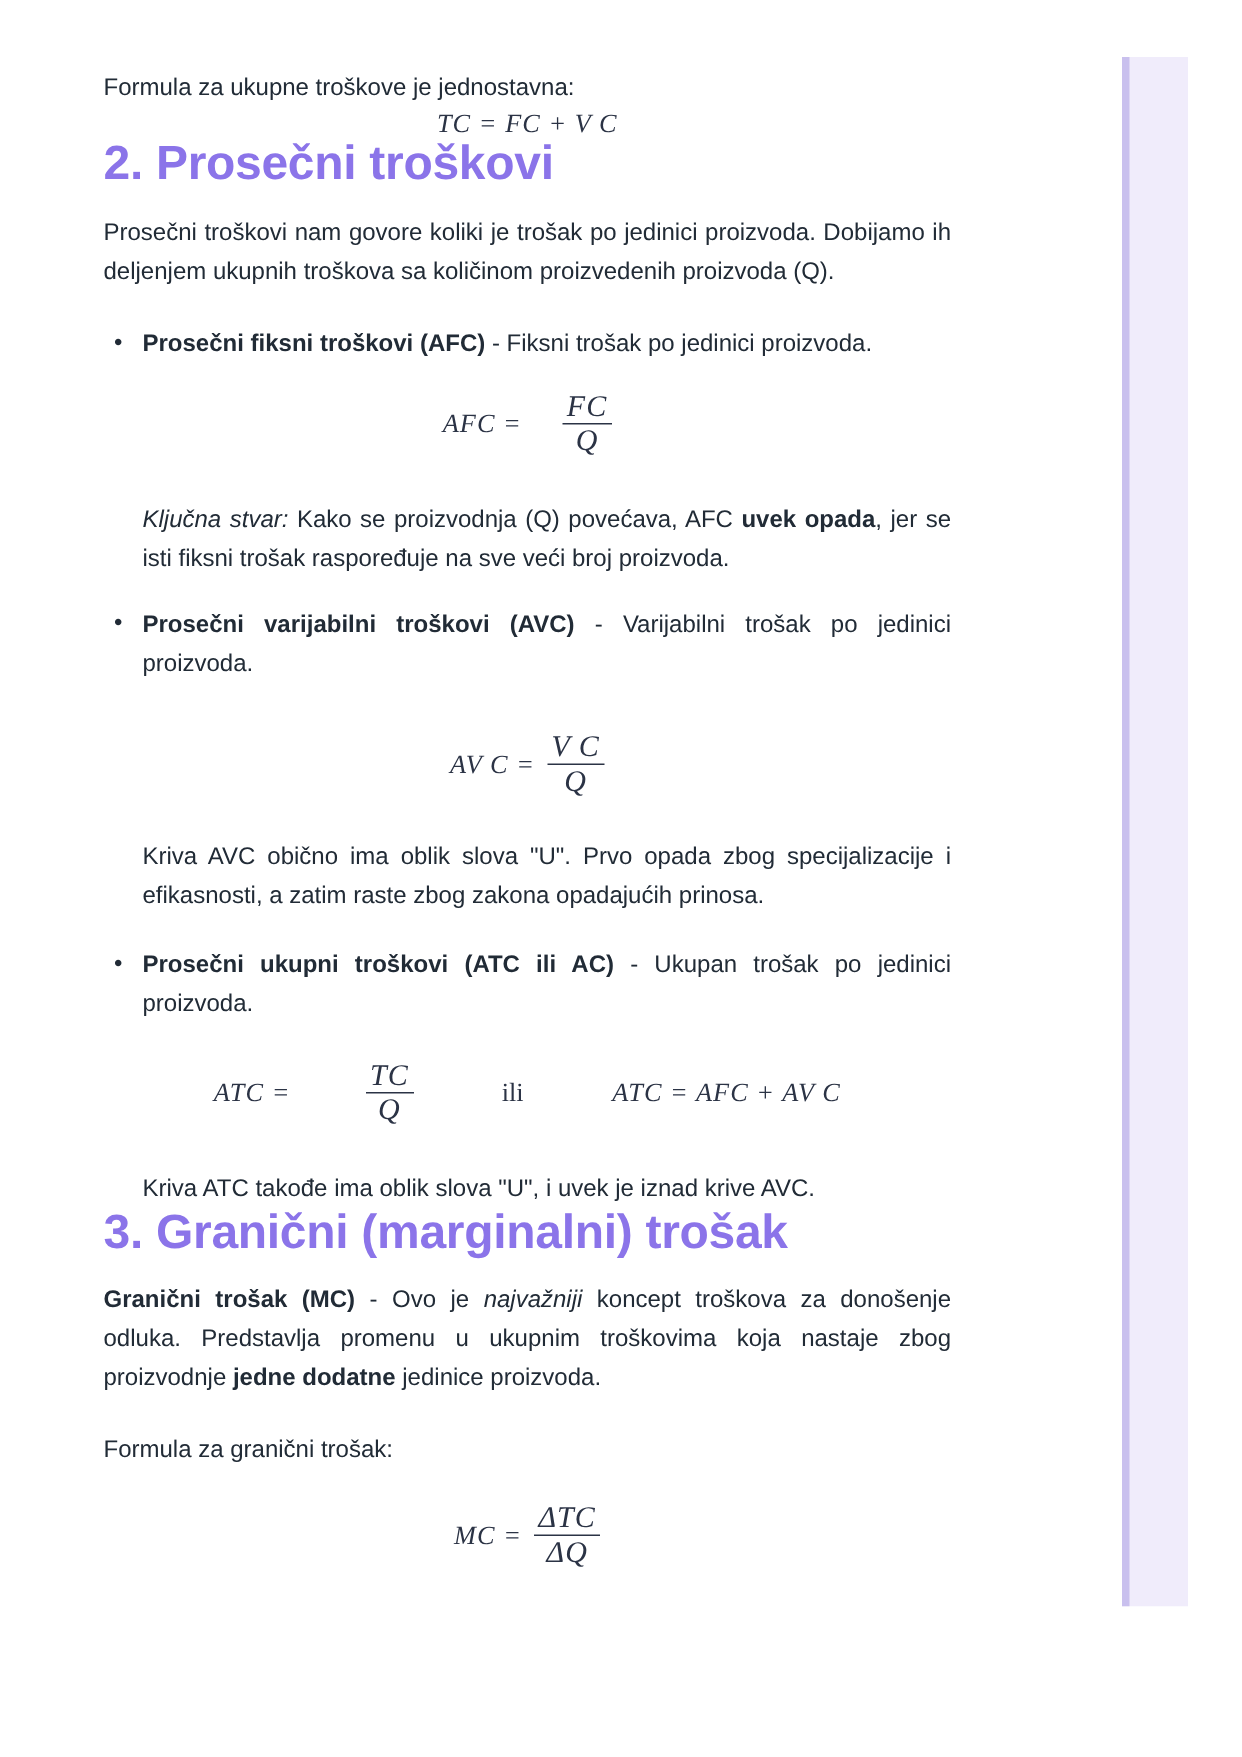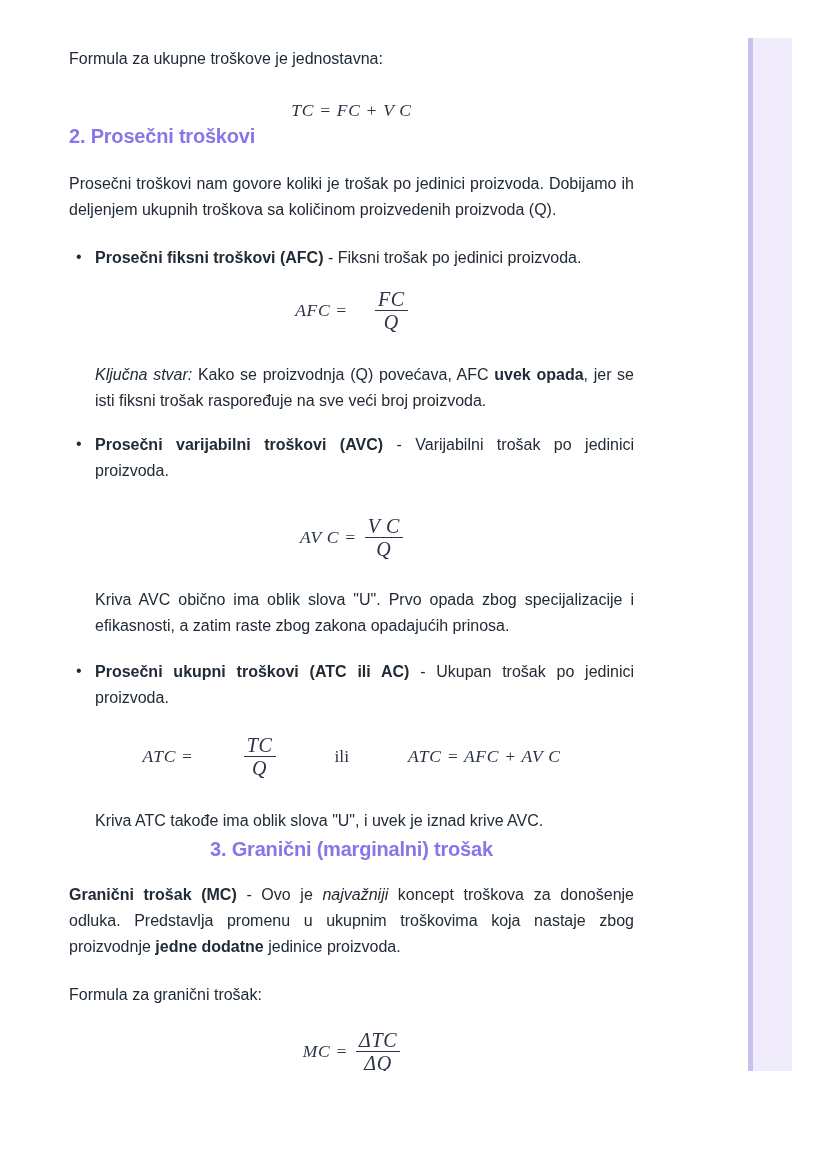--- a/index.html
+++ b/index.html
@@ -5,21 +5,21 @@
   html,body { margin:0; padding:0; background:#ffffff; }
   .page {
     position:relative; width:828px; height:1071px; background:#ffffff;
     overflow:hidden; font-family:"Liberation Sans", sans-serif; color:#212b36;
   }
   .content { position:absolute; left:69px; top:46px; width:565px; }
   .para { margin:0; font-size:16px; line-height:26px; text-align:justify; color:#212b36; }
   .b { font-weight:700; }
   .i { font-style:italic; }
   h2.sec-title {
-    margin:0; font-size:20px; line-height:30px; font-weight:700;
+    margin:0; font-size:32px; line-height:30px; font-weight:700;
     color:#8b74e9; letter-spacing:-0.2px;
   }
   
   .li { position:relative; padding-left:26px; }
   .li .dot {
     position:absolute; left:7px; top:-1px; font-size:16px; line-height:26px; color:#212b36;
   }
   
   .note { margin-left:26px; }
   
@@ -27,33 +27,33 @@
     display:flex; justify-content:center; align-items:center;
     font-family:"Liberation Serif", serif; font-style:italic;
     font-size:17.5px; color:#2b3345; letter-spacing:0.04em;
   }
   .formula .lhs { margin-right:8px; }
   .frac { display:inline-flex; flex-direction:column; text-align:center; font-size:20px; line-height:20px; }
   .frac .num { padding:0 3px 1px; }
   .frac .den { border-top:1.2px solid currentColor; padding:1px 3px 0; }
   .roman { font-style:normal; margin:0 17px; letter-spacing:0; }
   
-  .m-formula-tc { margin-top:28px; }
+  .m-formula-tc { }
   .m-h2        { margin-top:44px; }
   .m-s2lead    { margin-top:20px; }
   .m-li-afc    { margin-top:22px; }
   .m-f-afc     { margin-top:18px;gap:19px; }
   .m-note-afc  { margin-top:30px; }
   .m-li-avc    { margin-top:18px; }
   .m-f-avc     { margin-top:32px; }
   .m-note-avc  { margin-top:28px; }
   .m-li-atc    { margin-top:20px; }
   .m-f-atc     { margin-top:24px;gap:42px; }
   .m-note-atc  { margin-top:30px; }
-  .m-h3        { margin-top:20px;text-align:center; }
+  .m-h3        { margin-top:20px; }
   .m-s3lead    { margin-top:18px; }
   .m-f-intro   { margin-top:22px; }
   .m-f-mc      { margin-top:22px; }
   
   .edge-strip {
     position:absolute; left:748px; top:38px; width:44px; height:1095px;
     background:#f0ecfb; border-left:5px solid #c9c0ee; box-sizing:border-box;
   }
   
   .watermark {

